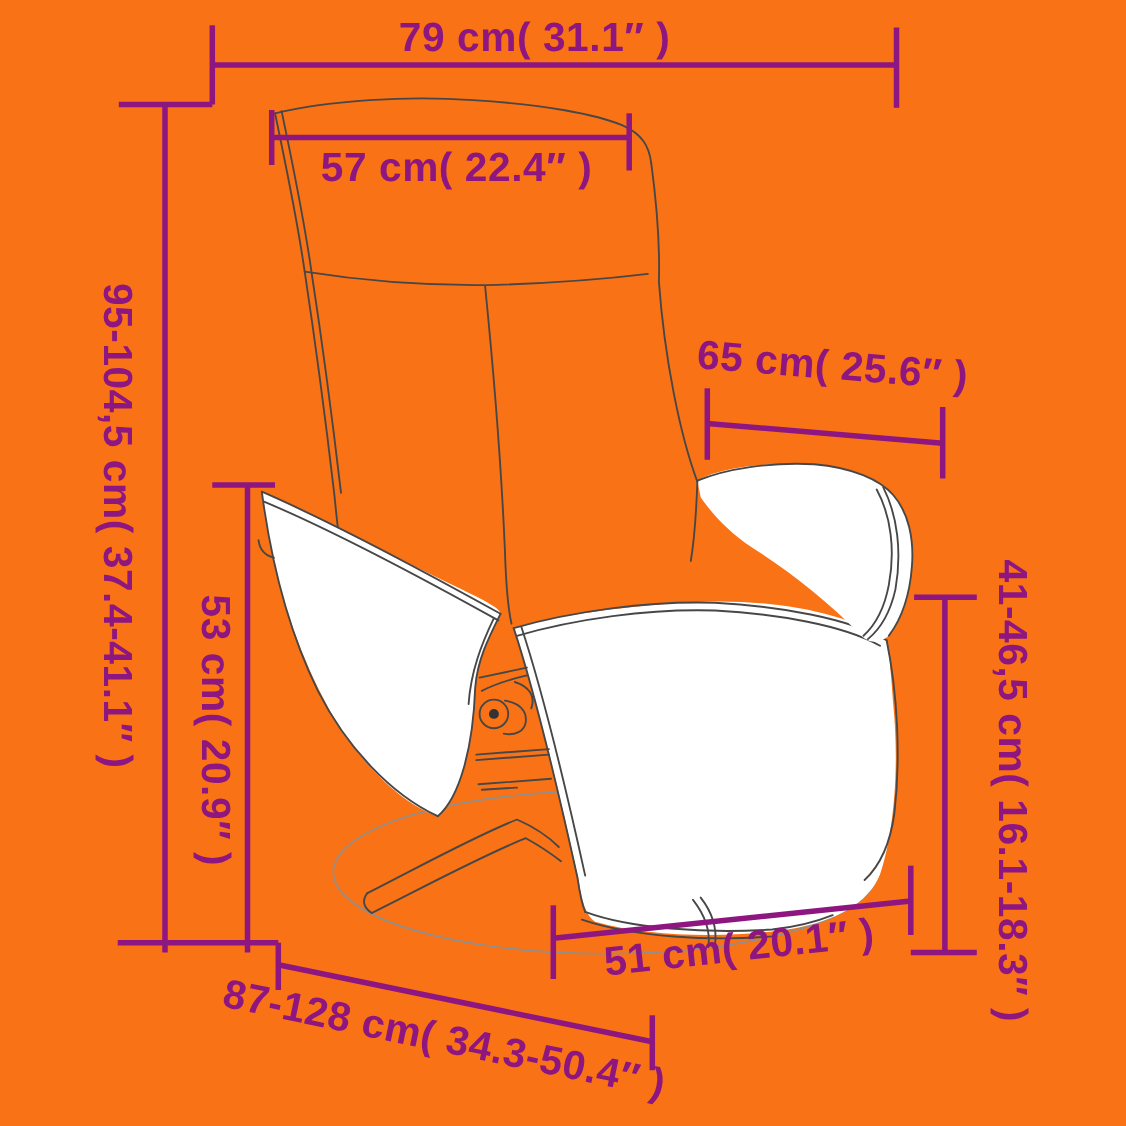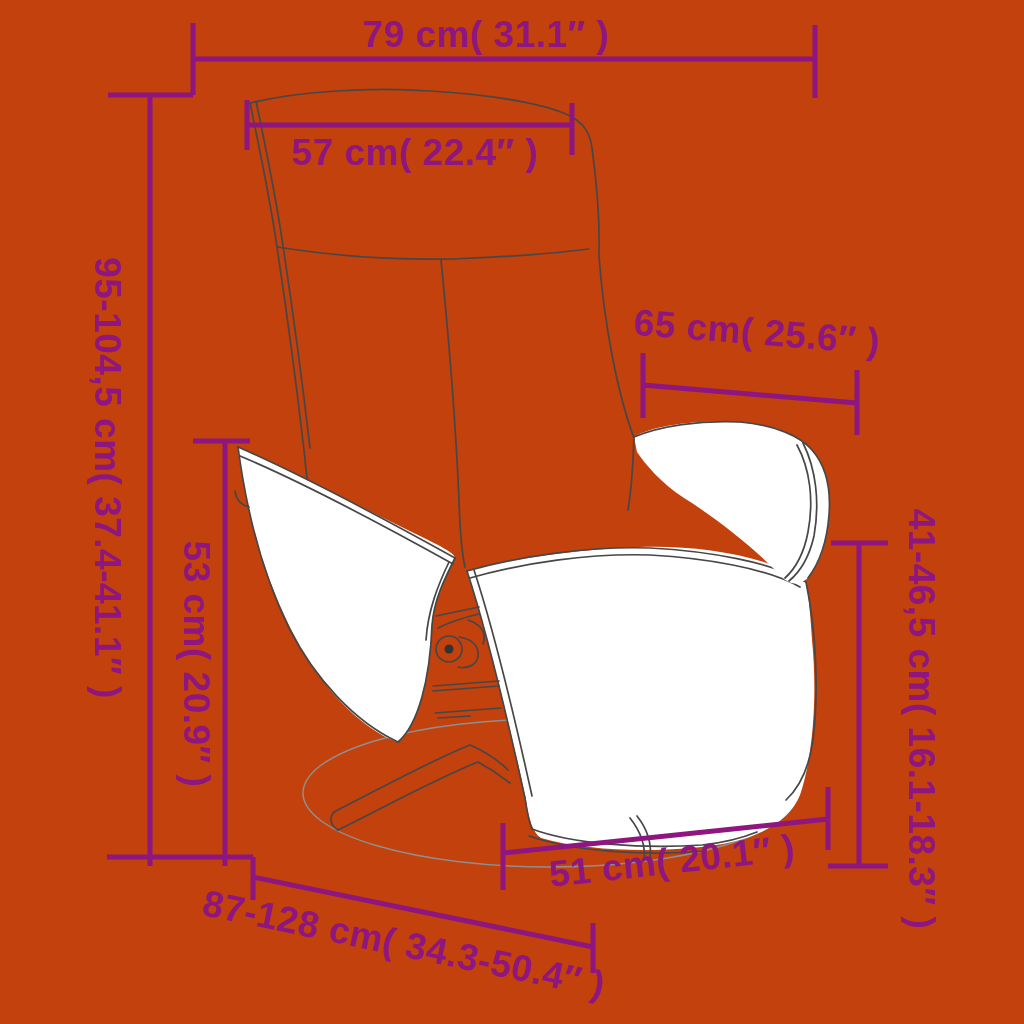--- a/index.html
+++ b/index.html
@@ -1,16 +1,16 @@
 <!DOCTYPE html>
 <html><head>
 <meta charset="utf-8">
 <style>
   html,body{margin:0;padding:0;background:#ffffff;}
-  .stage{width:1024px;height:1024px;position:relative;background:#c2410c;overflow:hidden;}
+  .stage{width:1024px;height:1024px;position:relative;background:#f97316;overflow:hidden;}
   svg{display:block;}
   .dim-label{
     font-family:"Liberation Sans",sans-serif;
     font-weight:700;
     font-size:37px;
     letter-spacing:0.5px;
     fill:#8E1680;
   }
   .dim-line{stroke:#8E1680;stroke-width:5;fill:none;}
   .chair-stroke{stroke:#474747;stroke-width:1.7;fill:none;stroke-linecap:round;}

